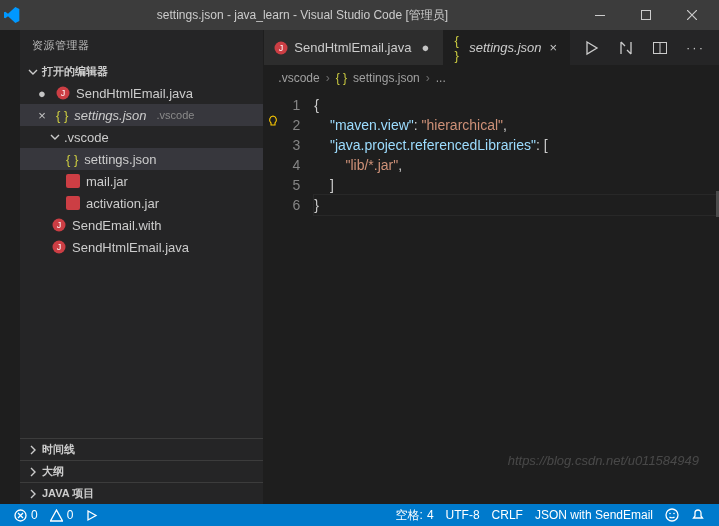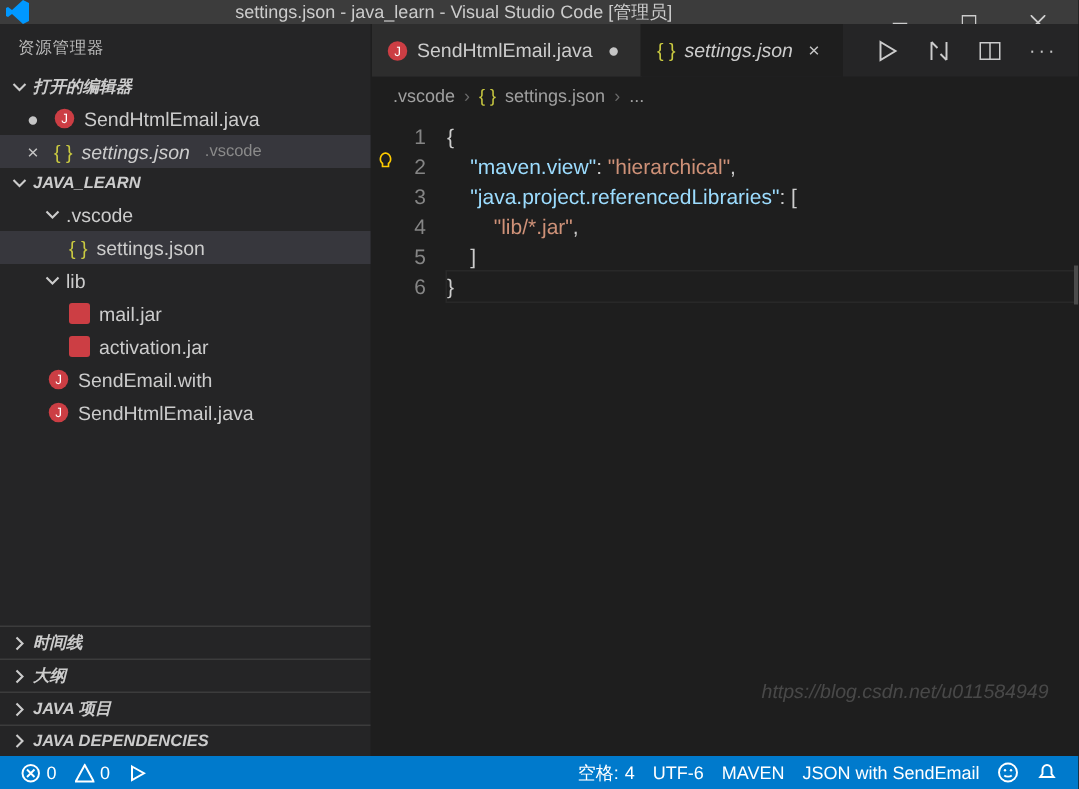--- a/index.html
+++ b/index.html
@@ -1,25 +1,25 @@
 <!DOCTYPE html>
 <html><head>
 <meta charset="utf-8">
 <style>
   * { margin: 0; padding: 0; box-sizing: border-box; font-family: "Segoe UI", "Microsoft YaHei", sans-serif; }
   body { width: 719px; height: 526px; background: #1e1e1e; color: #cccccc; font-size: 13px; overflow: hidden; display: flex; flex-direction: column; }
-  .titlebar { height: 16px; background: #3c3c3c; display: flex; padding: 0 4px; color: #cccccc; }
+  .titlebar { height: 30px; background: #3c3c3c; display: flex; align-items: center; padding: 0 4px; color: #cccccc; }
   .titlebar .vs-icon { width: 16px; height: 16px; margin-right: 8px; }
   .titlebar .title { flex: 1; text-align: center; font-size: 12px; color: #cccccc; }
   .titlebar .win-controls { display: flex; gap: 0; }
   .titlebar .win-btn { width: 46px; height: 30px; display: flex; align-items: center; justify-content: center; color: #cccccc; }
-  .main { flex: 1; display: flex; overflow: hidden; }
+  .main { flex: 1; display: flex; overflow: hidden; padding-left: 20px; }
   .sidebar { width: 248px; background: #252526; display: flex; flex-direction: column; border-right: 1px solid #1e1e1e; }
   .sidebar-header { font-size: 11px; color: #bbbbbb; padding: 8px 12px; letter-spacing: 0.5px; }
-  .section-header { display: flex; align-items: center; padding: 3px 6px; font-size: 11px; color: #cccccc; font-weight: 700; cursor: pointer; font-style: italic; }
+  .section-header { display: flex; align-items: center; padding: 3px 6px; font-size: 11px; color: #cccccc; font-weight: 700; cursor: pointer; }
   .section-header .chev { width: 14px; height: 14px; margin-right: 2px; display: flex; align-items: center; justify-content: center; }
   .tree-item { display: flex; align-items: center; padding: 2px 0 2px 22px; height: 22px; font-size: 13px; cursor: pointer; gap: 6px; }
   .tree-item.active { background: #37373d; }
   .tree-item.open-editor { padding-left: 14px; }
   .tree-item .close-x { width: 16px; display: inline-flex; justify-content: center; color: #c5c5c5; }
   .tree-item .dot { width: 16px; display: inline-flex; justify-content: center; color: #c5c5c5; }
   .folder-line { display: flex; align-items: center; padding: 2px 0 2px 18px; height: 22px; gap: 4px; cursor: pointer; }
   .folder-line.child1 { padding-left: 30px; }
   .item-child1 { padding-left: 46px; }
   .icon-json { color: #cbcb41; }
@@ -101,50 +101,34 @@
       </span>
       <span>SendHtmlEmail.java</span>
     </div>
     <div class="tree-item open-editor active">
       <span class="close-x">×</span>
       <span class="icon-json">{ }</span>
       <span class="italic">settings.json</span>
       <span class="dim">.vscode</span>
     </div>
 
-    <div class="section-header">
-      <span class="chev">
-          <svg width="10" height="10">
-            <path d="M1 3l4 4 4-4" stroke="#ccc" fill="none" stroke-width="1.4"></path>
-          </svg>
-        </span>
-      <span>JAVA_LEARN</span>
-    </div>
 
     <div class="folder-line child1">
       <span class="chev">
           <svg width="10" height="10">
             <path d="M1 3l4 4 4-4" stroke="#ccc" fill="none" stroke-width="1.4"></path>
           </svg>
         </span>
       <span>.vscode</span>
     </div>
     <div class="tree-item item-child1 active">
       <span class="icon-json">{ }</span>
       <span>settings.json</span>
     </div>
 
-    <div class="folder-line child1">
-      <span class="chev">
-          <svg width="10" height="10">
-            <path d="M1 3l4 4 4-4" stroke="#ccc" fill="none" stroke-width="1.4"></path>
-          </svg>
-        </span>
-      <span>lib</span>
-    </div>
     <div class="tree-item item-child1">
       <span class="icon-red"></span>
       <span>mail.jar</span>
     </div>
     <div class="tree-item item-child1">
       <span class="icon-red"></span>
       <span>activation.jar</span>
     </div>
 
     <div class="tree-item" style="padding-left:32px">
@@ -184,28 +168,20 @@
           </span>
         <span>大纲</span>
       </div>
       <div class="section-header">
         <span class="chev">
             <svg width="10" height="10">
               <path d="M3 1l4 4-4 4" stroke="#ccc" fill="none" stroke-width="1.4"></path>
             </svg>
           </span>
         <span>JAVA 项目</span>
-      </div>
-      <div class="section-header">
-        <span class="chev">
-            <svg width="10" height="10">
-              <path d="M3 1l4 4-4 4" stroke="#ccc" fill="none" stroke-width="1.4"></path>
-            </svg>
-          </span>
-        <span>JAVA DEPENDENCIES</span>
       </div>
     </div>
   </div>
 
   <div class="editor-area">
     <div class="tabbar">
       <div class="tab">
         <span>
           <svg width="14" height="14">
               <circle cx="7" cy="7" r="6.5" fill="#cc3e44"></circle>
@@ -289,22 +265,22 @@
   <span class="sb-item">
     <svg width="13" height="13">
         <path d="M3 2l8 4.5L3 11z" fill="none" stroke="#fff" stroke-width="1.3"></path>
       </svg>
   </span>
   <div class="spacer"></div>
   <span class="sb-item">
     <span>空格:</span>
     <span>4</span>
   </span>
-  <span class="sb-item">UTF-6</span>
-  <span class="sb-item">MAVEN</span>
+  <span class="sb-item">UTF-8</span>
+  <span class="sb-item">CRLF</span>
   <span class="sb-item">JSON with SendEmail</span>
   <span class="sb-item">
     <svg width="14" height="14">
         <circle cx="7" cy="7" r="6" fill="none" stroke="#fff" stroke-width="1.3"></circle>
         <circle cx="5" cy="5.5" r="0.8" fill="#fff"></circle>
         <circle cx="9" cy="5.5" r="0.8" fill="#fff"></circle>
         <path d="M4.5 9c1 1 4 1 5 0" stroke="#fff" fill="none" stroke-width="1.2"></path>
       </svg>
   </span>
   <span class="sb-item">

